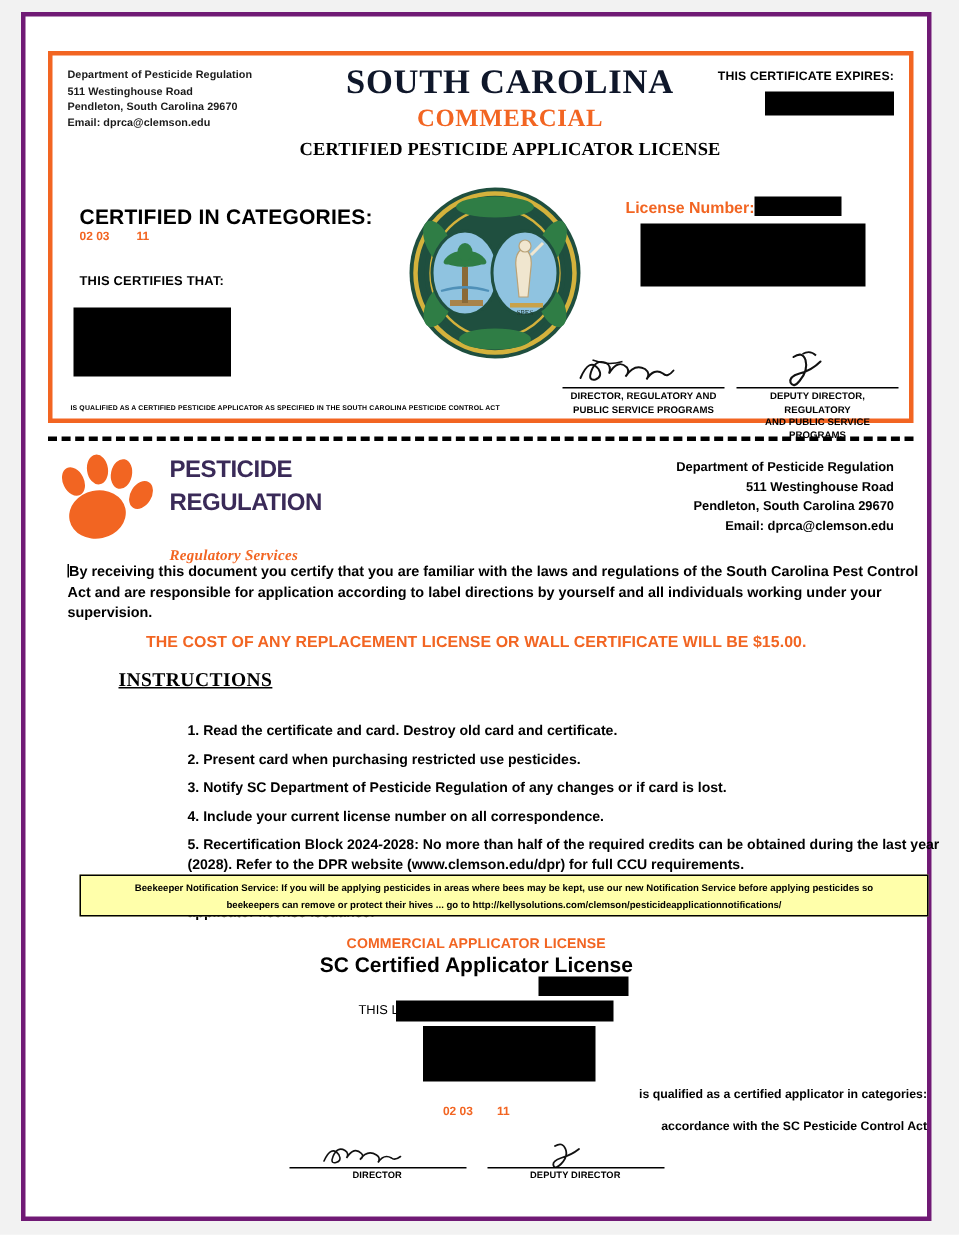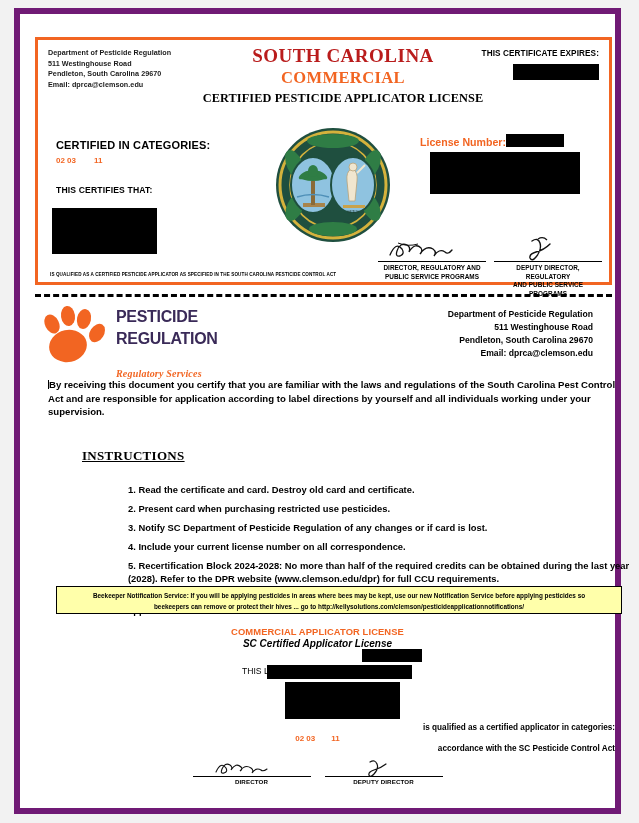--- a/index.html
+++ b/index.html
@@ -1,36 +1,36 @@
 <!DOCTYPE html>
 <html><head>
 <meta charset="utf-8">
 <style>
   html,body{margin:0;padding:0;background:#f2f2f2;}
   body{width:639px;height:823px;overflow:hidden;font-family:"Liberation Sans",sans-serif;}
 
   .page{position:absolute;left:14px;top:8px;width:607px;height:806px;background:#ffffff;
-        border:6px solid #701a75;box-sizing:border-box;}
+        border:3px solid #701a75;box-sizing:border-box;}
 
   
   .cert{position:absolute;left:15px;top:23px;width:577px;height:248px;
         border:3px solid #f26522;box-sizing:border-box;background:#fff;}
 
   .cert-addr{position:absolute;left:10px;top:8px;font-size:7.2px;font-weight:bold;
              color:#1a1a1a;line-height:10.5px;letter-spacing:0.05px;}
 
   .cert-titles{position:absolute;left:150px;top:5px;width:310px;text-align:center;}
-  .t-sc{font-family:"Liberation Serif",serif;font-size:19px;font-weight:bold;color:#b91c1c;letter-spacing:.5px;}
+  .t-sc{font-family:"Liberation Serif",serif;font-size:23px;font-weight:bold;color:#0f172a;letter-spacing:.5px;}
   .t-comm{font-family:"Liberation Serif",serif;font-size:16.5px;font-weight:bold;color:#f26522;letter-spacing:.4px;margin-top:1px;}
   .t-cpal{font-family:"Liberation Serif",serif;font-size:12.3px;font-weight:bold;color:#000;letter-spacing:.1px;margin-top:3px;}
 
   .expires-lbl{position:absolute;right:10px;top:9px;font-size:8.2px;font-weight:bold;color:#000;letter-spacing:.1px;}
   .expires-box{position:absolute;right:10px;top:24px;width:86px;height:16px;background:#000;}
 
-  .cat-lbl{position:absolute;left:18px;top:99px;font-size:11px;font-weight:bold;color:#000;letter-spacing:.15px;}
+  .cat-lbl{position:absolute;left:18px;top:99px;font-size:14px;font-weight:bold;color:#000;letter-spacing:.15px;}
   .cat-vals{position:absolute;left:18px;top:116px;font-size:8px;font-weight:bold;color:#f26522;}
   .cat-vals span.gap{display:inline-block;width:18px;}
 
   .certifies-lbl{position:absolute;left:18px;top:145px;font-size:8.6px;font-weight:bold;color:#000;letter-spacing:.15px;}
   .name-box{position:absolute;left:14px;top:168px;width:105px;height:46px;background:#000;}
 
   .lic-lbl{position:absolute;left:382px;top:96px;font-size:10.6px;font-weight:bold;color:#f26522;}
   .lic-box{position:absolute;left:468px;top:94px;width:58px;height:13px;background:#000;}
   .lic-box2{position:absolute;left:392px;top:112px;width:150px;height:42px;background:#000;}
 
@@ -76,21 +76,21 @@
   .instr li{font-size:9.4px;font-weight:bold;color:#000;line-height:13px;margin-bottom:6px;list-style:none;}
 
   
   .bee{position:absolute;left:36px;top:572px;width:566px;height:28px;background:#ffffaa;
        border:1px solid #000;box-sizing:border-box;text-align:center;
        font-size:6.4px;font-weight:bold;color:#000;line-height:11px;padding:3px 6px 0 6px;}
 
   
   .card{position:absolute;left:0;right:0;top:612px;text-align:center;}
   .c-l1{font-size:9.4px;font-weight:bold;color:#f26522;letter-spacing:.1px;}
-  .c-l2{font-size:10px;font-weight:bold;color:#000;margin-top:1px;font-style:italic;}
+  .c-l2{font-size:14px;font-weight:bold;color:#000;margin-top:1px;}
   .c-exp-row{position:relative;height:14px;margin-top:1px;}
   .c-exp-lbl{position:absolute;left:222px;top:0;font-size:8.6px;font-weight:normal;color:#000;margin-top:16px;}
   .c-exp-box{position:absolute;left:342px;top:-1px;width:60px;height:13px;background:#000;}
   .c-box-wide{position:absolute;left:247px;top:0;width:145px;height:14px;background:#000;}
   .c-box-name{position:absolute;left:265px;top:0;width:115px;height:37px;background:#000;}
   .c-small{font-size:8.2px;font-weight:bold;color:#000;line-height:11.5px;text-align:right;}
   .c-cats{font-size:8px;font-weight:bold;color:#f26522;}
   .c-cats span.gap{display:inline-block;width:16px;}
   .c-sigs{position:relative;width:250px;margin:4px auto 0 auto;height:34px;}
   .c-sig{position:absolute;top:0;width:118px;text-align:center;}
@@ -225,20 +225,21 @@
 
   <div class="right-addr">
     <div>Department of Pesticide Regulation</div>
     <div>511 Westinghouse Road</div>
     <div>Pendleton, South Carolina 29670</div>
     <div>Email: dprca@clemson.edu</div>
   </div>
 
   <div class="bodytext"><span class="caret"></span><span>By receiving this document you certify that you are familiar with the laws and regulations of the South Carolina Pest Control Act and are responsible for application according to label directions by yourself and all individuals working under your supervision.</span></div>
 
+  <div class="cost">THE COST OF ANY REPLACEMENT LICENSE OR WALL CERTIFICATE WILL BE $15.00.</div>
 
   <div class="instr-h">INSTRUCTIONS</div>
   <ul class="instr">
     <li>1. Read the certificate and card. Destroy old card and certificate.</li>
     <li>2. Present card when purchasing restricted use pesticides.</li>
     <li>3. Notify SC Department of Pesticide Regulation of any changes or if card is lost.</li>
     <li>4. Include your current license number on all correspondence.</li>
     <li>5. Recertification Block 2024-2028: No more than half of the required credits can be obtained during the last year (2028).  Refer to the DPR website (www.clemson.edu/dpr) for full CCU requirements.</li>
     <li>6. Under penalties of perjury, you have agreed to maintain continuous liability insurance for your commercial applicator license issuance.</li>
   </ul>

